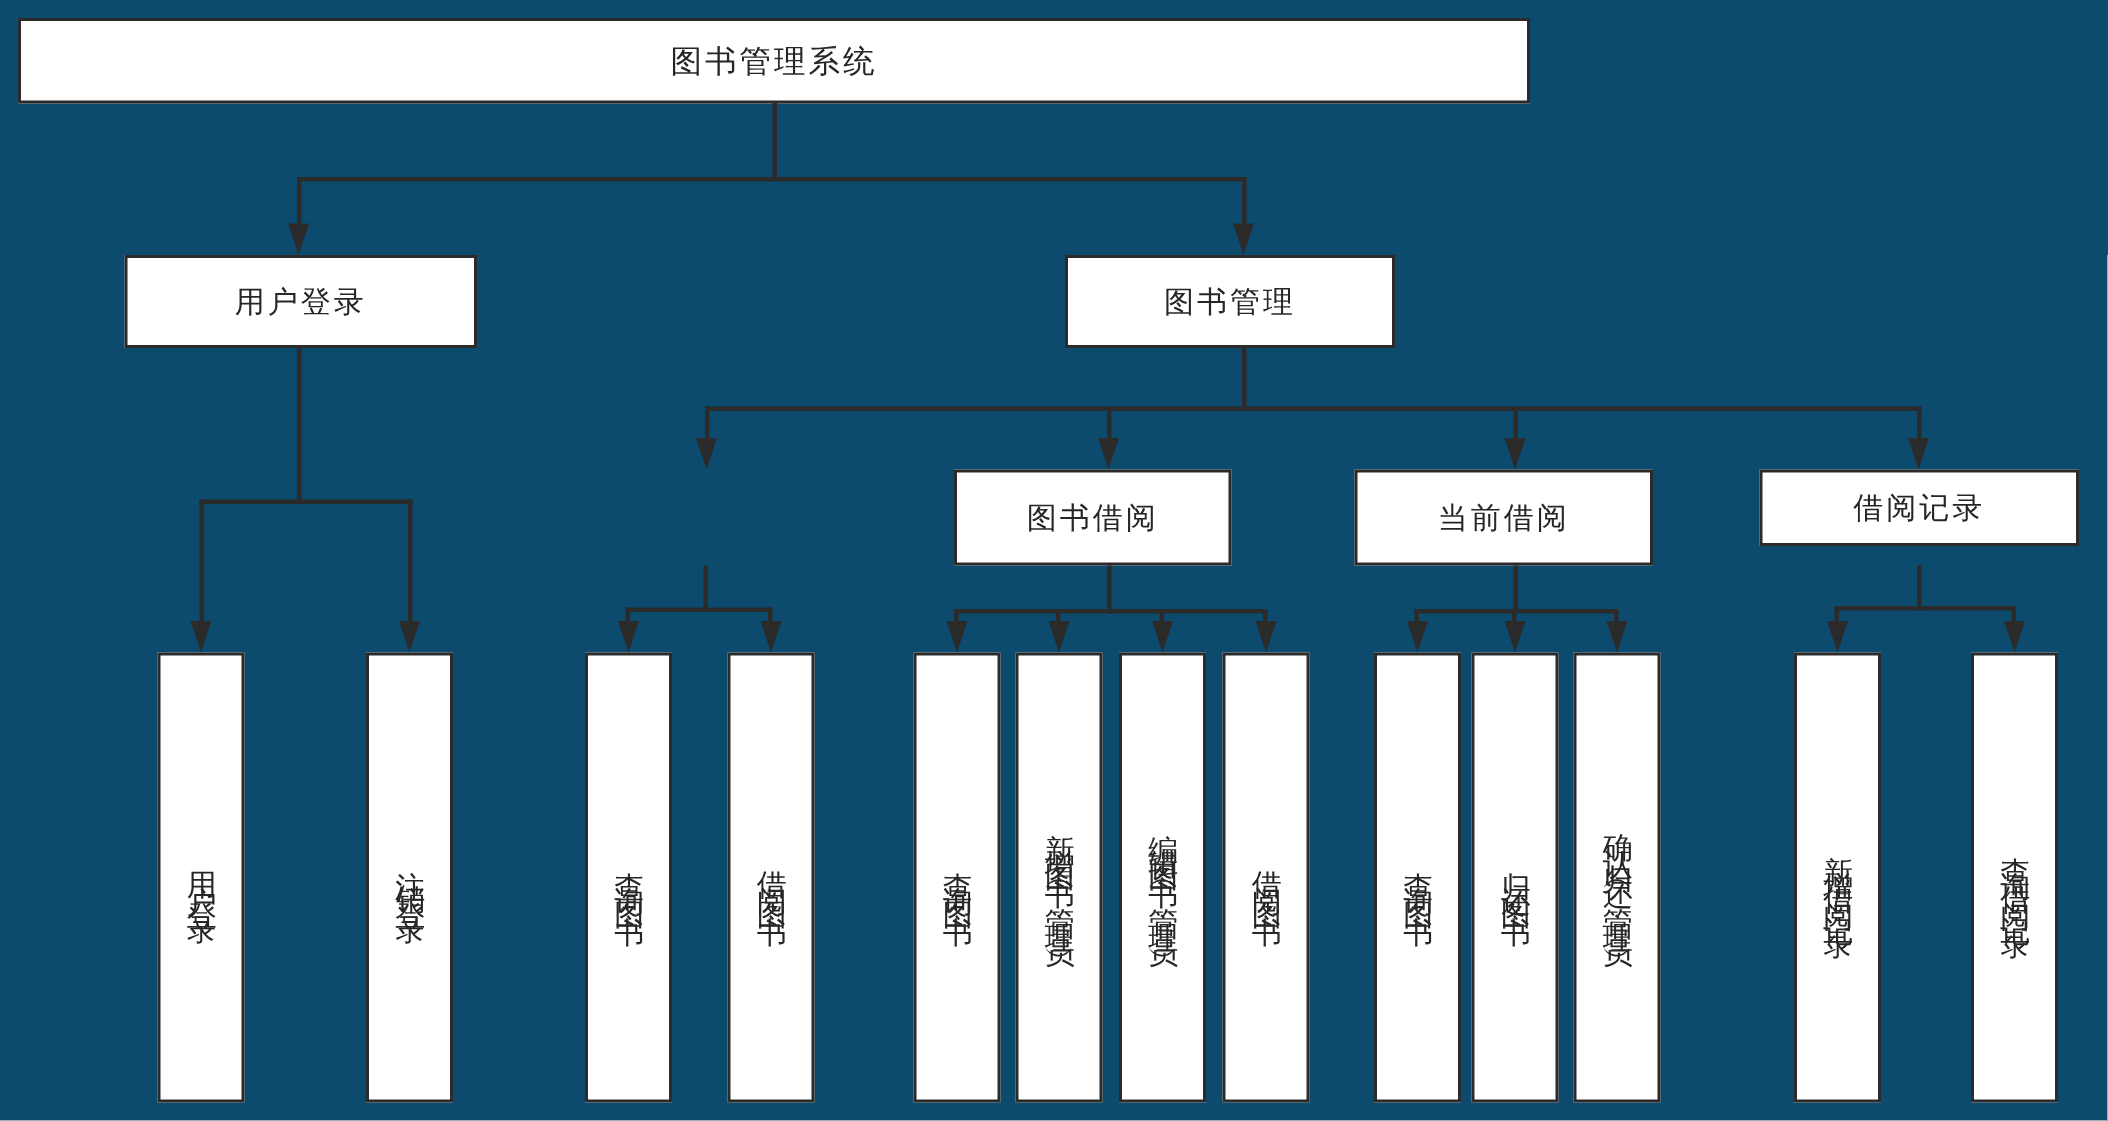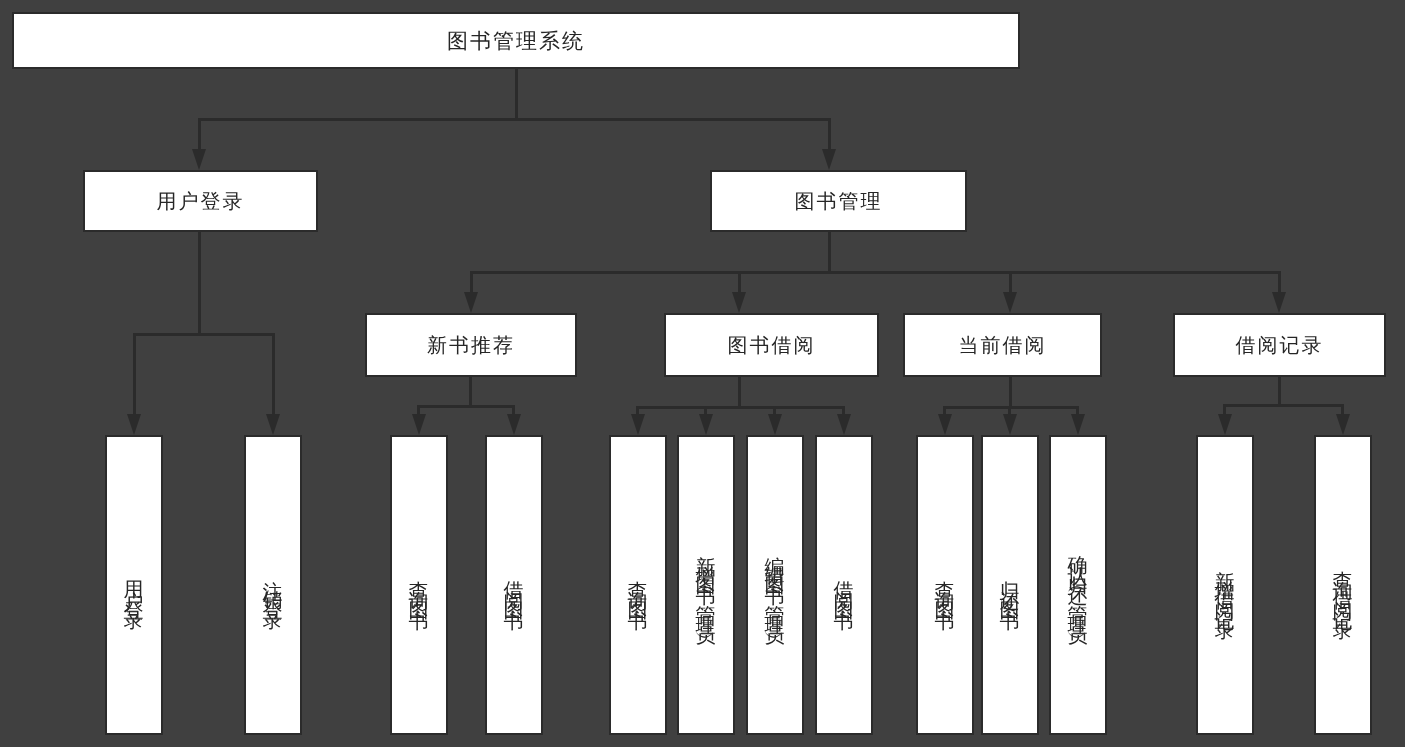--- a/index.html
+++ b/index.html
@@ -1,18 +1,18 @@
 <!DOCTYPE html>
 <html lang="zh"><head>
 <meta charset="utf-8">
 <title>图书管理系统</title>
 <style>
   html,body{margin:0;padding:0;background:#ffffff;}
   body{font-family:"Liberation Sans",sans-serif;color:#262626;}
-  .canvas{position:relative;width:1405px;height:747px;background:#404040;overflow:hidden;}
+  .canvas{position:relative;width:1405px;height:747px;background:#0c4a6e;overflow:hidden;}
 
   
   .node{
     position:absolute;
     box-sizing:border-box;
     border:2.5px solid #2b2b2b;
     background:#ffffff;
     display:flex;align-items:center;justify-content:center;
   }
   .node .hlabel{
@@ -63,21 +63,21 @@
   <div class="vline" style="left:515px;top:68px;height:52px"></div>
   <div class="hline" style="left:198px;top:118px;width:633px"></div>
   <div class="vline" style="left:198px;top:118px;height:35px"></div>
   <div class="arrow" style="left:192px;top:149px"></div>
   <div class="vline" style="left:828px;top:118px;height:35px"></div>
   <div class="arrow" style="left:822px;top:149px"></div>
 
   <div class="node" style="left:83px;top:170px;width:235px;height:62px">
     <span class="hlabel">用户登录</span>
   </div>
-  <div class="node" style="left:710px;top:170px;width:257px;height:62px">
+  <div class="node" style="left:710px;top:170px;width:220px;height:62px">
     <span class="hlabel">图书管理</span>
   </div>
 
   <div class="vline" style="left:198px;top:232px;height:104px"></div>
   <div class="hline" style="left:133px;top:333px;width:142px"></div>
   <div class="vline" style="left:133px;top:333px;height:82px"></div>
   <div class="arrow" style="left:127px;top:414px"></div>
   <div class="vline" style="left:272px;top:333px;height:82px"></div>
   <div class="arrow" style="left:266px;top:414px"></div>
 
@@ -85,30 +85,27 @@
   <div class="hline" style="left:470px;top:271px;width:811px"></div>
   <div class="vline" style="left:470px;top:271px;height:24px"></div>
   <div class="arrow" style="left:464px;top:292px"></div>
   <div class="vline" style="left:738px;top:271px;height:24px"></div>
   <div class="arrow" style="left:732px;top:292px"></div>
   <div class="vline" style="left:1009px;top:271px;height:24px"></div>
   <div class="arrow" style="left:1003px;top:292px"></div>
   <div class="vline" style="left:1278px;top:271px;height:24px"></div>
   <div class="arrow" style="left:1272px;top:292px"></div>
 
-  <div class="node" style="left:365px;top:313px;width:212px;height:64px">
-    <span class="hlabel">新书推荐</span>
-  </div>
-  <div class="node" style="left:664px;top:313px;width:215px;height:64px">
+  <div class="node" style="left:636px;top:313px;width:185px;height:64px">
     <span class="hlabel">图书借阅</span>
   </div>
   <div class="node" style="left:903px;top:313px;width:199px;height:64px">
     <span class="hlabel">当前借阅</span>
   </div>
-  <div class="node" style="left:1173px;top:313px;width:213px;height:64px">
+  <div class="node" style="left:1173px;top:313px;width:213px;height:51px">
     <span class="hlabel">借阅记录</span>
   </div>
 
   <div class="vline" style="left:469px;top:377px;height:31px"></div>
   <div class="hline" style="left:417px;top:405px;width:98px"></div>
   <div class="vline" style="left:417px;top:405px;height:11px"></div>
   <div class="arrow" style="left:412px;top:414px"></div>
   <div class="vline" style="left:512px;top:405px;height:11px"></div>
   <div class="arrow" style="left:507px;top:414px"></div>
 

